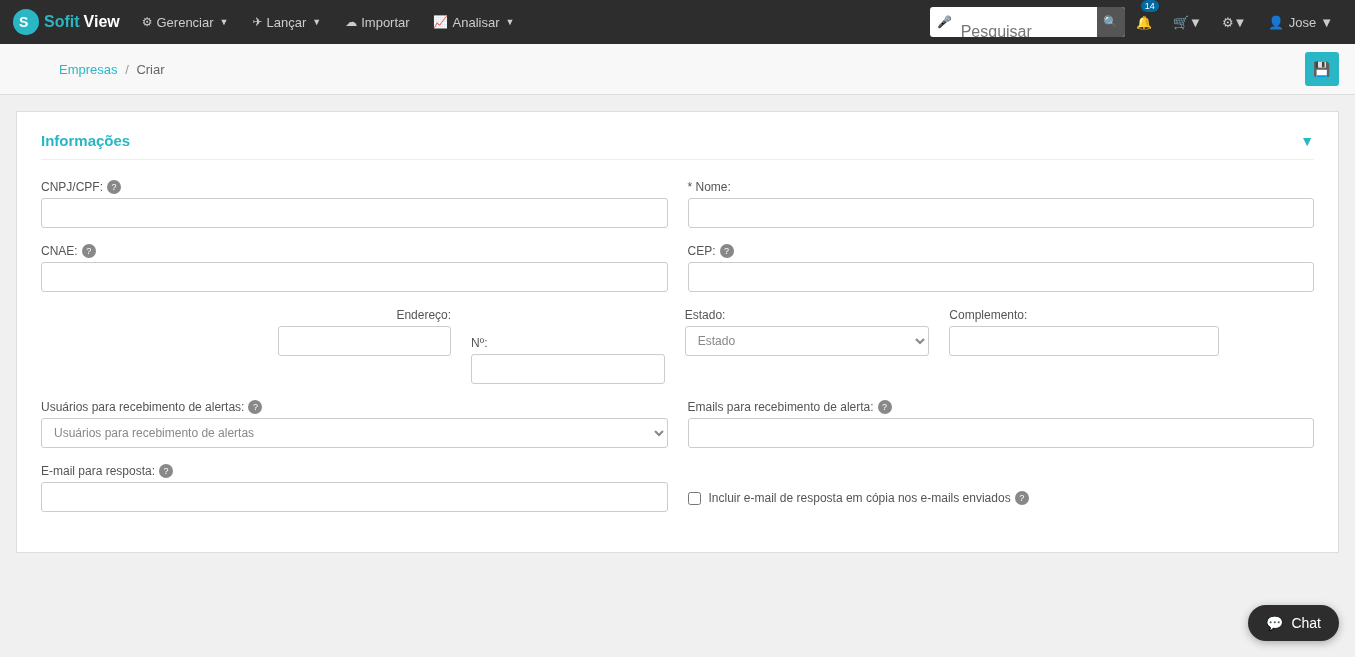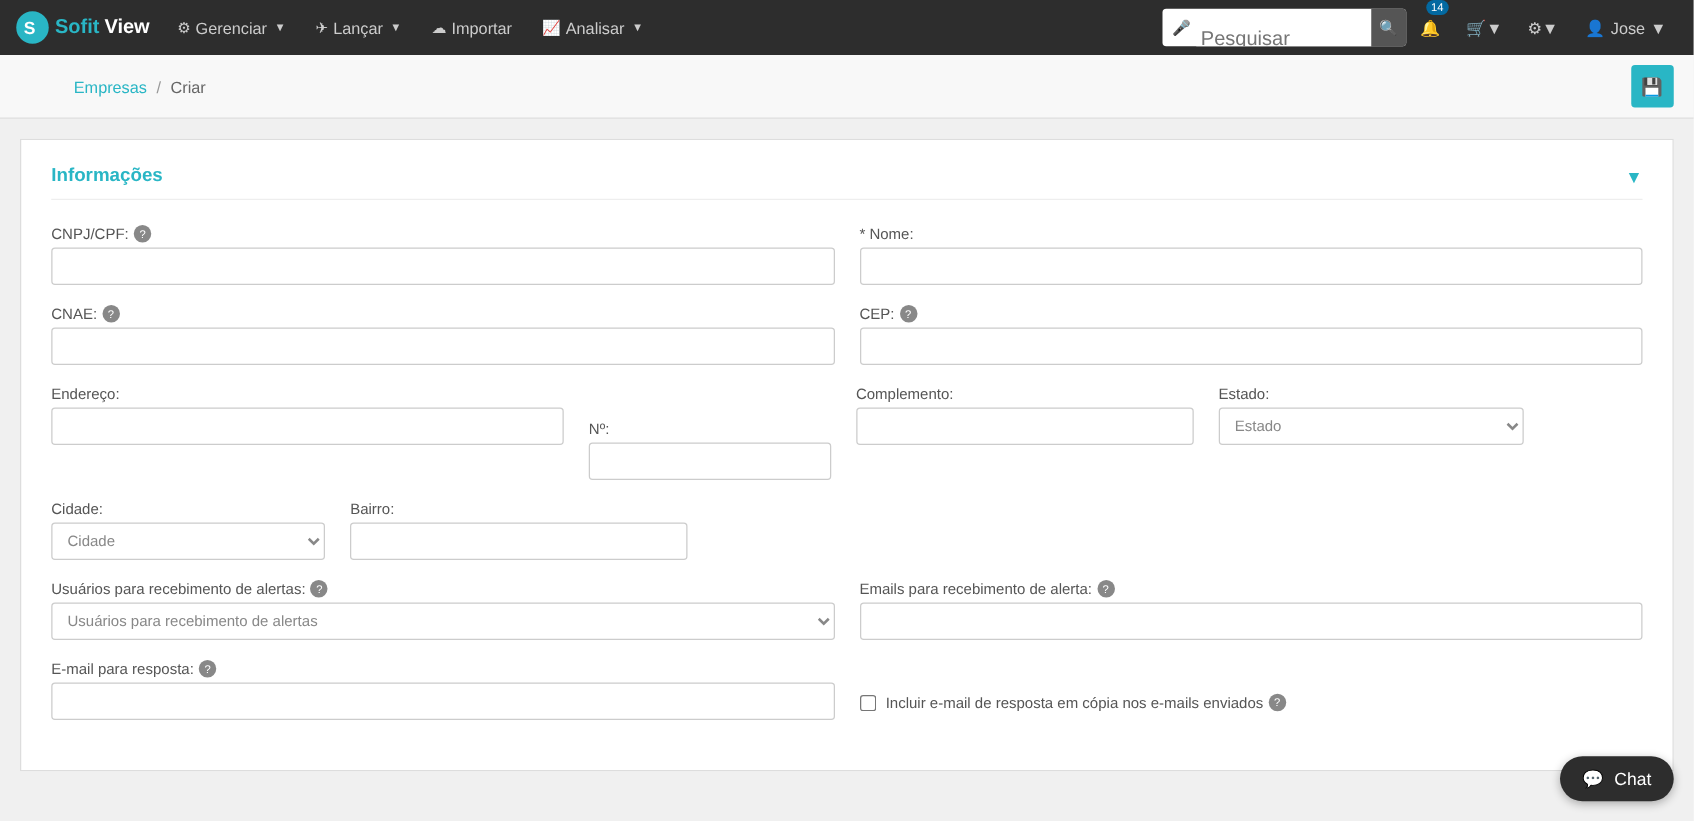--- a/index.html
+++ b/index.html
@@ -227,21 +227,21 @@
       height: 30px;
       background: #fff;
       appearance: auto;
     }
 
     .col-cnpj { flex: 0 0 calc(50% - 10px); }
     .col-nome { flex: 0 0 calc(50% - 10px); }
     .col-cnae { flex: 0 0 calc(50% - 10px); }
     .col-cep { flex: 0 0 calc(50% - 10px); }
 
-    .col-endereco { flex: 0 0 calc(33% - 10px); }
+    .col-endereco { flex: 0 0 calc(33% - 10px); align-items: flex-end; }
     .col-numero { flex: 0 0 calc(16% - 10px); margin-top: 28px; }
     .col-complemento { flex: 0 0 calc(22% - 10px); }
     .col-estado { flex: 0 0 calc(20% - 10px); }
 
     .col-cidade { flex: 0 0 calc(18% - 10px); }
     .col-bairro { flex: 0 0 calc(22% - 10px); }
 
     .col-usuarios { flex: 0 0 calc(50% - 10px); }
     .col-emails { flex: 0 0 calc(50% - 10px); }
 
@@ -396,52 +396,36 @@
           <span>Endereço:</span>
         </label>
         <input class="form-input" type="text" style="">
       </div>
       <div class="form-group col-numero">
         <label class="form-label">
           <span>Nº:</span>
         </label>
         <input class="form-input" type="text" style="">
       </div>
-      <div class="form-group col-complemento">
-        <label class="form-label">
-          <span>Complemento:</span>
-        </label>
-        <input class="form-input" type="text" style="">
-      </div>
       <div class="form-group col-estado">
         <label class="form-label">
           <span>Estado:</span>
         </label>
         <select class="form-select">
           <option value="">Estado</option>
         </select>
       </div>
-    </div>
-
-    <div class="form-row">
-      <div class="form-group col-cidade">
-        <label class="form-label">
-          <span>Cidade:</span>
-        </label>
-        <select class="form-select">
-          <option value="">Cidade</option>
-        </select>
-      </div>
-      <div class="form-group col-bairro">
-        <label class="form-label">
-          <span>Bairro:</span>
-        </label>
-        <input class="form-input" type="text" style="">
-      </div>
-    </div>
+      <div class="form-group col-complemento">
+        <label class="form-label">
+          <span>Complemento:</span>
+        </label>
+        <input class="form-input" type="text" style="">
+      </div>
+    </div>
+
 
     <div class="form-row">
       <div class="form-group col-usuarios">
         <label class="form-label">
           <span>Usuários para recebimento de alertas:</span>
           <span class="help-icon">?</span>
         </label>
         <div class="multiselect-wrapper">
           <select class="form-select" style="width:100%; height:30px; color:#888;">
             <option value="">Usuários para recebimento de alertas</option>

